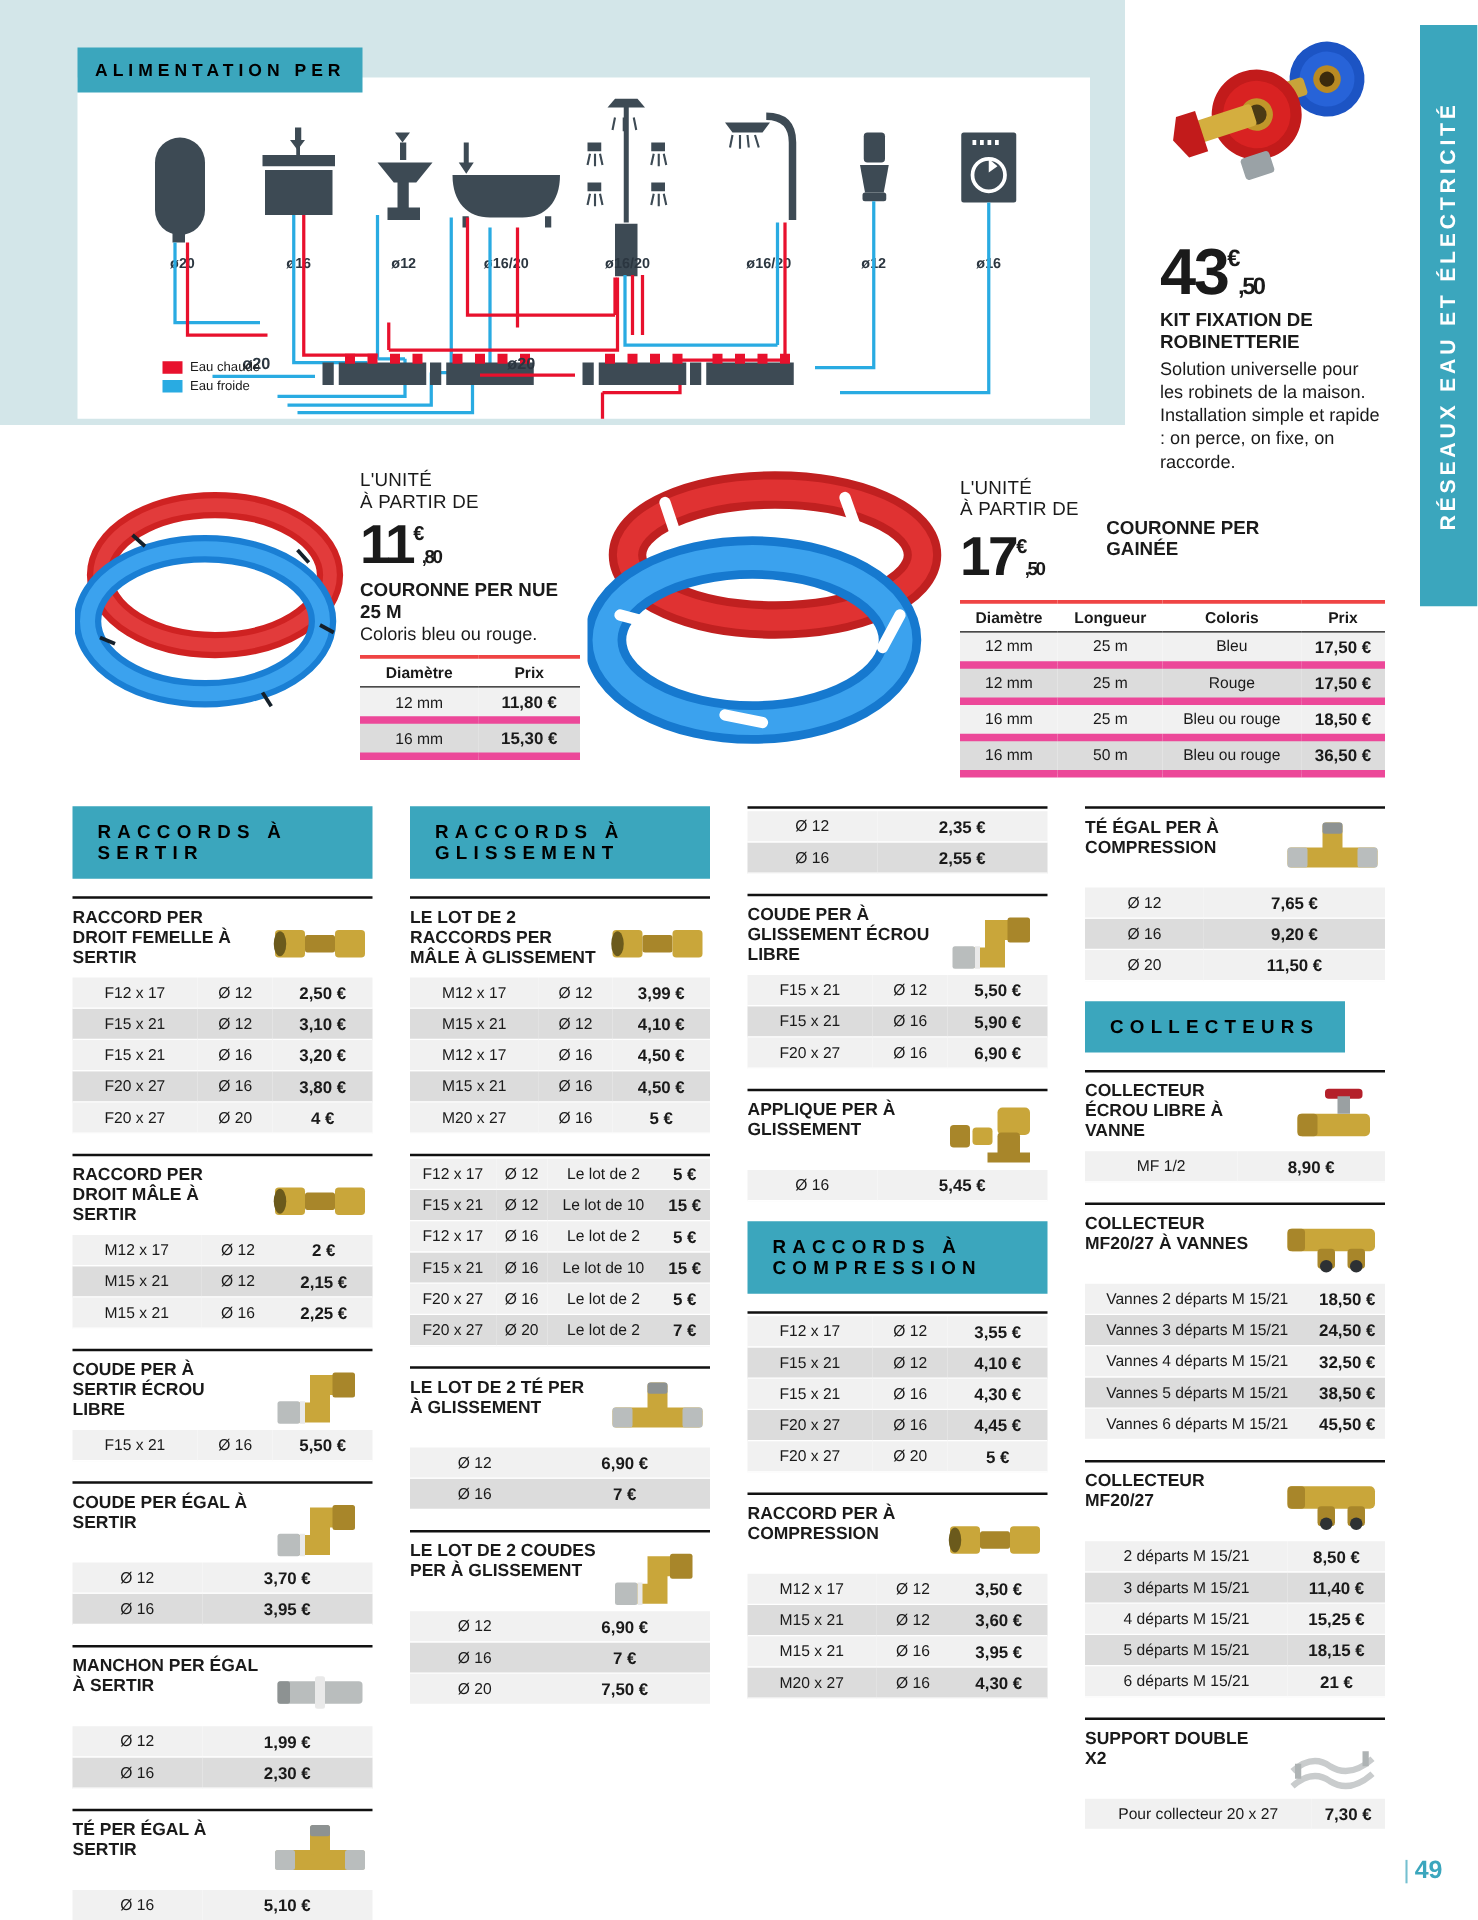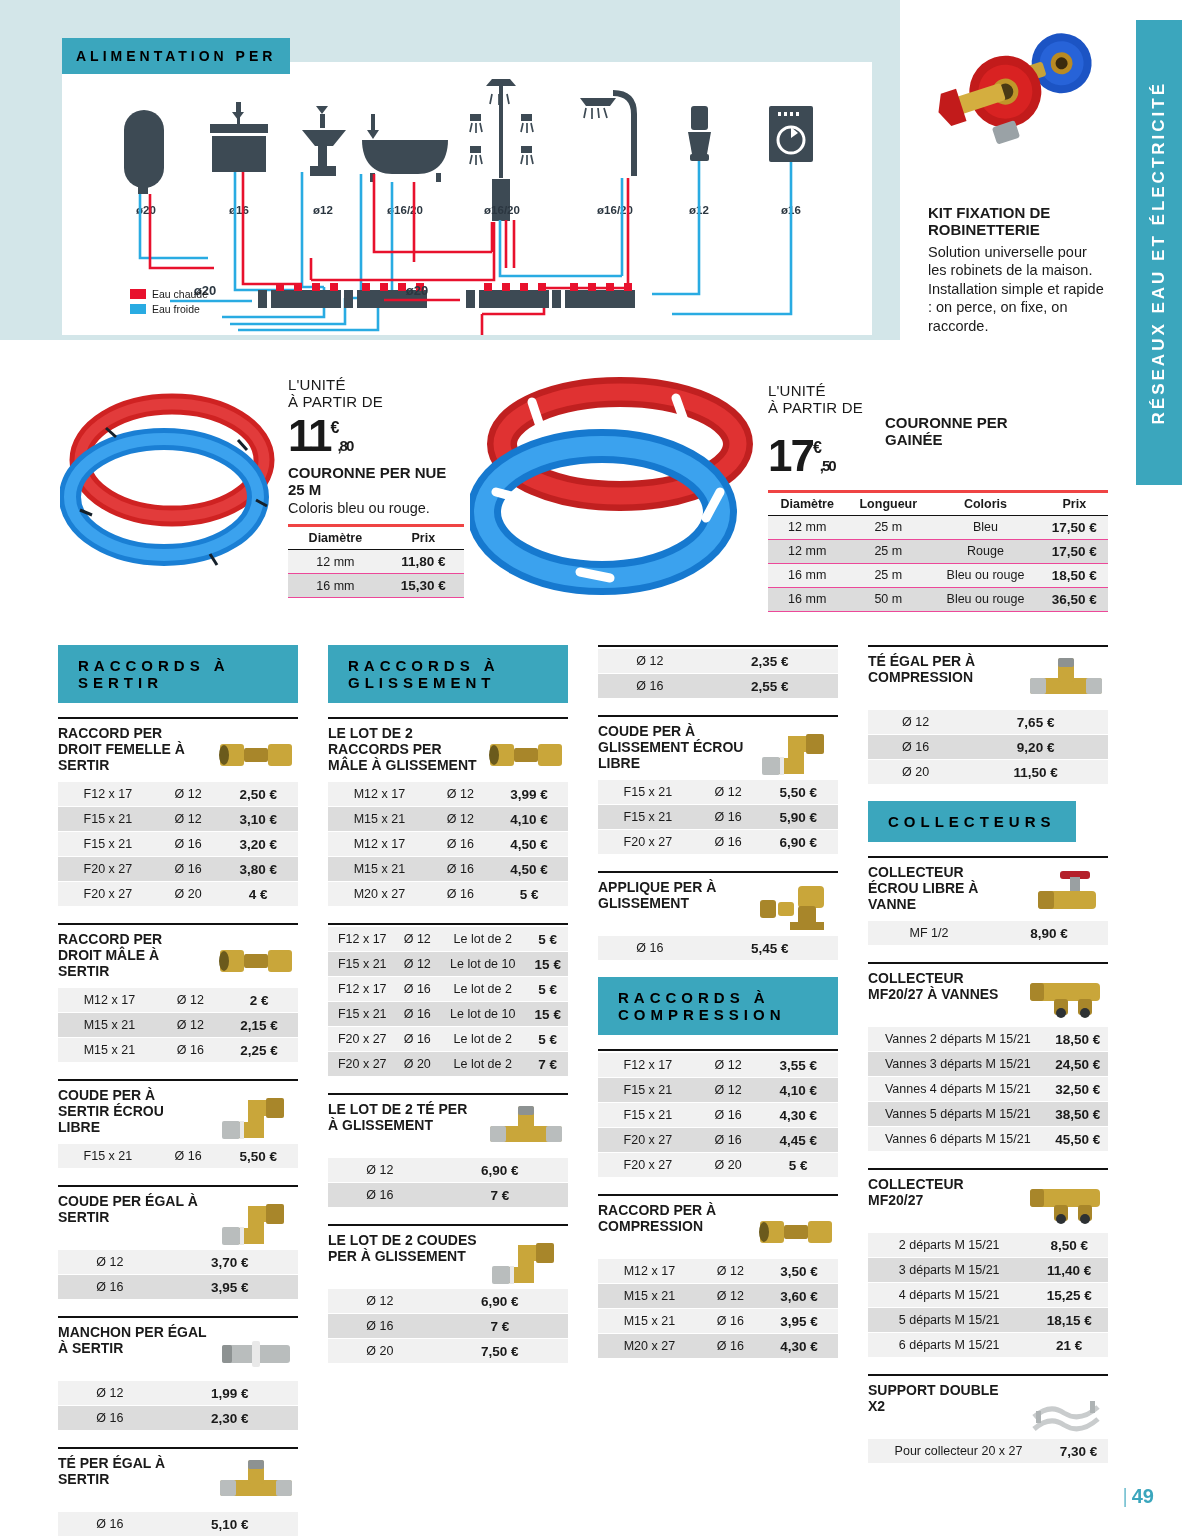--- a/index.html
+++ b/index.html
@@ -74,21 +74,21 @@
 
   
   table.ptab { border-collapse: collapse; width: 100%; font-size: 12.5px; }
   table.ptab th {
     font-weight: bold; font-size: 12.5px; text-align: center;
     padding: 4px 3px; border-top: 3px solid #ef4444; border-bottom: 1px solid #111;
     background: #fff;
   }
   table.ptab td {
     text-align: center; padding: 4px 3px; background: #f1f1f1;
-    border-bottom: 1px solid #ec4899;
+    border-bottom: 6px solid #ec4899;
   }
   table.ptab tr:nth-child(even) td { background: #dcdcdc; }
   table.ptab td.price { font-weight: bold; font-size: 13.5px; }
 
   
   table.ctab { border-collapse: collapse; width: 100%; font-size: 12.5px; margin-top: 2px; }
   table.ctab td {
     text-align: center; padding: 4.5px 3px; background: #f1f1f1;
     border-bottom: 1px solid #ffffff;
   }
@@ -325,20 +325,23 @@
     <ellipse cx="46" cy="44" rx="13" ry="13" fill="#c0962a"></ellipse>
     <ellipse cx="46" cy="44" rx="8" ry="8" fill="#4a3a14"></ellipse>
     <rect x="-6" y="34" width="50" height="18" fill="#d4ae3f" rx="3"></rect>
     <path d="M-16 26 l16 0 l0 34 l-16 0 l-8 -17 z" fill="#c21b1b"></path>
     <rect x="22" y="74" width="24" height="18" fill="#9aa2a6" rx="3"></rect>
   </g>
 </svg>
 </div>
 
 <div class="kit">
+  <div class="price-big">
+    <span>43</span><span class="price-euro">€</span><span class="price-cents">,50</span>
+  </div>
   <div class="prod-title">KIT FIXATION DE ROBINETTERIE</div>
   <div class="prod-desc">Solution universelle pour les robinets de la maison. Installation simple et rapide : on perce, on fixe, on raccorde.</div>
 </div>
 
 <div class="coil-a">
 <svg width="218" height="225" viewBox="0 0 218 225">
   <g fill="none" stroke-linecap="round">
     <ellipse cx="112" cy="88" rx="92" ry="56" stroke="#cf2222" stroke-width="21"></ellipse>
     <ellipse cx="112" cy="88" rx="92" ry="56" stroke="#e23b3b" stroke-width="11"></ellipse>
     <ellipse cx="104" cy="125" rx="94" ry="58" stroke="#1a7fd4" stroke-width="22"></ellipse>
@@ -402,21 +405,21 @@
 </svg>
 </div>
 
 <div class="blk-gain">
   <div style="display:flex;align-items:flex-start;gap:22px;">
     <div>
       <div class="lunite">
         <div>L'UNITÉ</div>
         <div>À PARTIR DE</div>
       </div>
-      <div class="price-mid" style="margin-top:20px">
+      <div class="price-mid" style="margin-top:10px">
         <span>17</span><span class="e">€</span><span class="c">,50</span>
       </div>
     </div>
     <div class="prod-title" style="margin-top:32px;max-width:130px">COURONNE PER GAINÉE</div>
   </div>
   <table class="ptab" style="margin-top:16px">
     <thead>
         <tr id="gain-head">
           <th>Diamètre</th>
           <th>Longueur</th>

